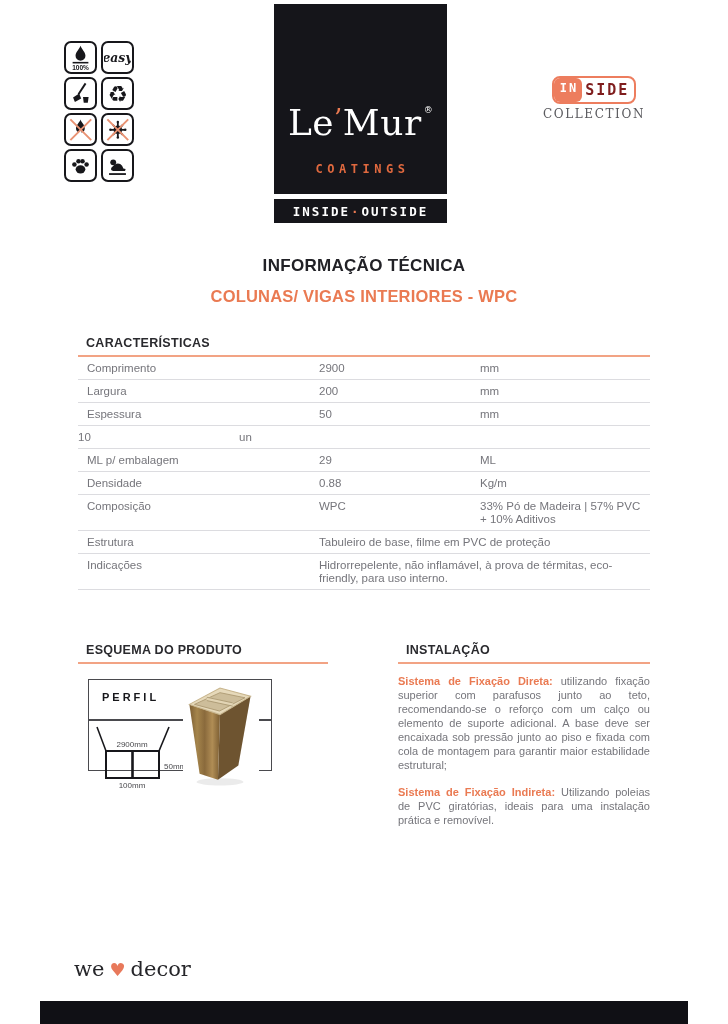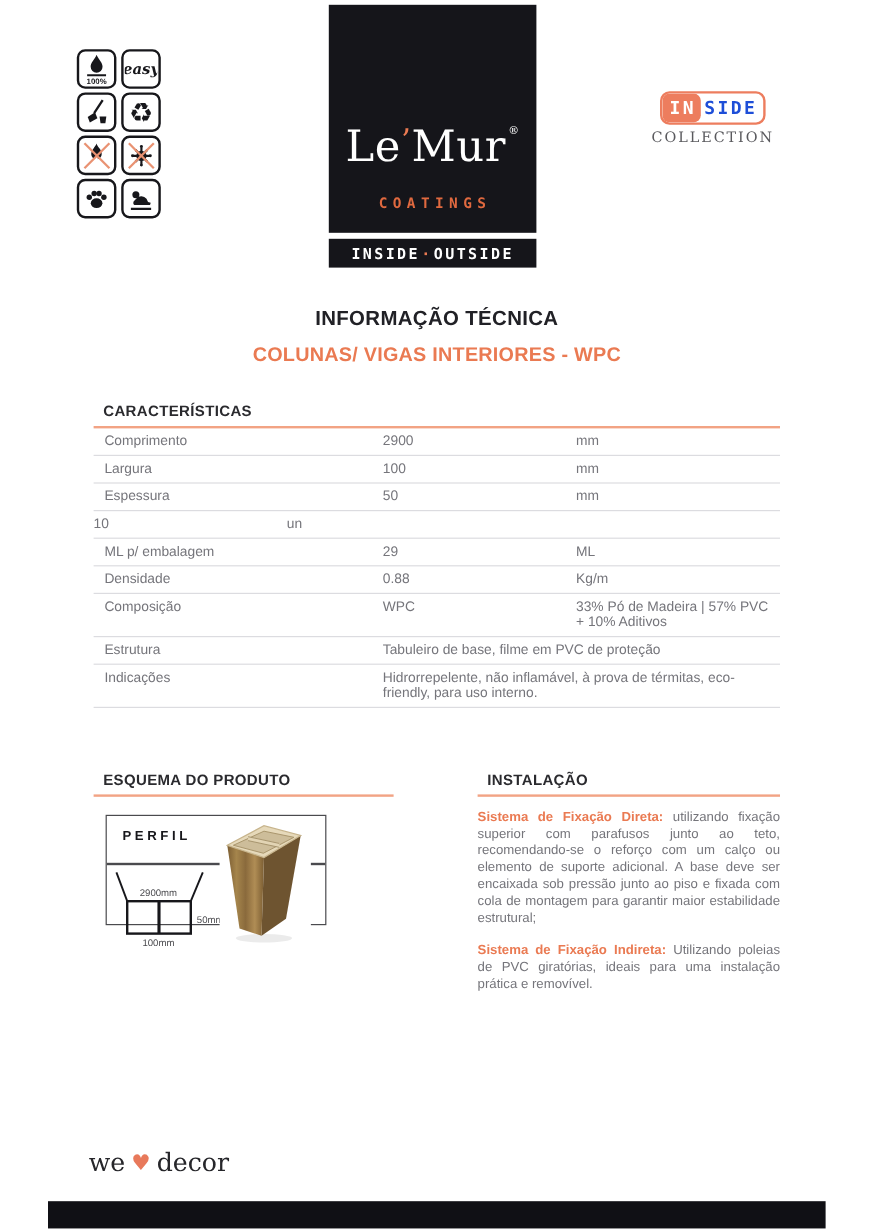--- a/index.html
+++ b/index.html
@@ -20,23 +20,23 @@
   .brand-name .reg{color:#fff;font-size:9px;vertical-align:22px;margin-left:2px;}
   .brand-sub{color:#e0693f;font-family:"DejaVu Sans Mono",monospace;font-weight:bold;font-size:12px;letter-spacing:4.5px;margin-top:20px;margin-left:4px;}
   .brand-banner{position:absolute;left:274px;top:199px;width:173px;height:24px;background:#15151a;
                 display:flex;align-items:center;justify-content:center;color:#fff;
                 font-family:"DejaVu Sans Mono",monospace;font-weight:bold;font-size:12.5px;letter-spacing:2px;}
   .brand-banner .dot{color:#ea7a52;margin:0 1px;}
 
   
   .collection{position:absolute;left:540px;top:76px;width:108px;text-align:center;}
   .coll-badge{display:inline-flex;align-items:stretch;border:2.5px solid #ed7d5e;border-radius:8px;overflow:hidden;background:#fff;}
-  .coll-in{background:#ed7d5e;color:#fff;font-family:"DejaVu Sans Mono",monospace;font-weight:bold;font-size:15px;
+  .coll-in{background:#ed7d5e;color:#fff;font-family:"DejaVu Sans Mono",monospace;font-weight:bold;font-size:12px;
            padding:3px 4px 3px 6px;border-radius:0 6px 6px 0;letter-spacing:2px;}
-  .coll-side{color:#1d4ed8;font-family:"DejaVu Sans Mono",monospace;font-weight:bold;font-size:15px;padding:3px 5px 3px 3px;letter-spacing:2px;}
+  .coll-side{color:#7f1d1d;font-family:"DejaVu Sans Mono",monospace;font-weight:bold;font-size:15px;padding:3px 5px 3px 3px;letter-spacing:2px;}
   .coll-caption{margin-top:3px;font-family:"DejaVu Serif","Liberation Serif",serif;color:#5a5a5e;font-size:12px;letter-spacing:1.6px;}
 
   
   .h1{position:absolute;left:0;top:256px;width:728px;text-align:center;color:#212126;font-size:17px;font-weight:bold;letter-spacing:.3px;}
   .h2{position:absolute;left:0;top:287px;width:728px;text-align:center;color:#ea7a52;font-size:16.5px;font-weight:bold;letter-spacing:.2px;}
 
   
   .chars{position:absolute;left:78px;top:336px;width:572px;}
   .sec-head{color:#2a2a2e;font-size:12.5px;font-weight:bold;letter-spacing:.3px;padding-left:8px;}
   .sec-rule{height:2px;background:#f2a384;margin-top:5px;}
@@ -188,21 +188,21 @@
     <div class="sec-head">CARACTERÍSTICAS</div>
     <div class="sec-rule"></div>
     <div id="chars-table">
         <div class="trow">
           <div class="c1">Comprimento</div>
           <div class="c2">2900</div>
           <div class="c3">mm</div>
         </div>
         <div class="trow">
           <div class="c1">Largura</div>
-          <div class="c2">100</div>
+          <div class="c2">200</div>
           <div class="c3">mm</div>
         </div>
         <div class="trow">
           <div class="c1">Espessura</div>
           <div class="c2">50</div>
           <div class="c3">mm</div>
         </div>
         <div class="trow">
           <div class="c2">10</div>
           <div class="c3">un</div>

